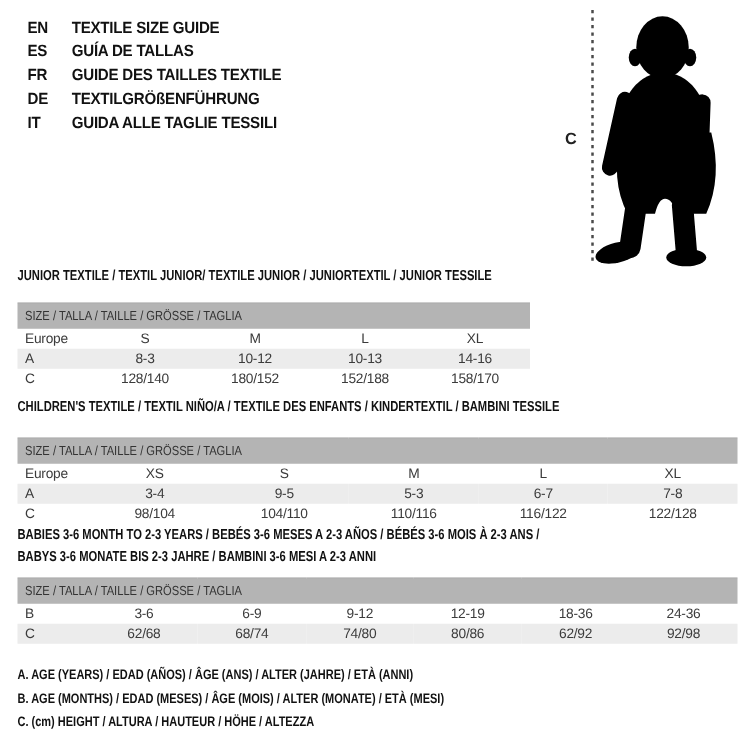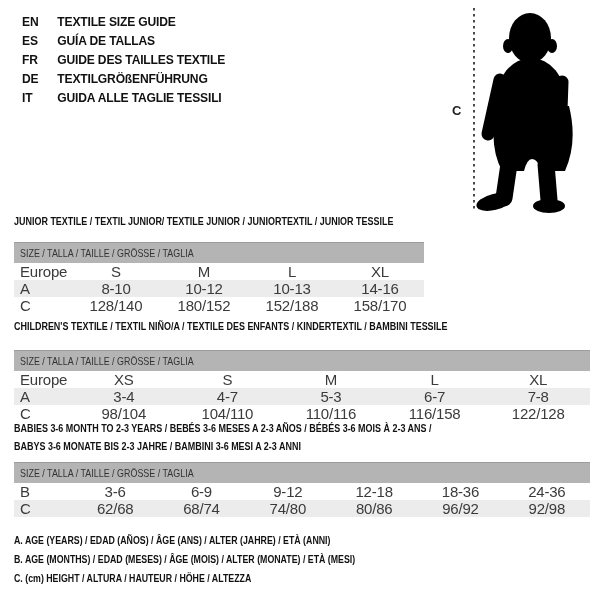--- a/index.html
+++ b/index.html
@@ -27,21 +27,21 @@
 
   
   .size-table { position:absolute; border-collapse:collapse; table-layout:fixed; }
   .t-junior   { left:14px; top:242px; width:410px; }
   .t-children { left:14px; top:350px; width:576px; }
   .t-babies   { left:14px; top:462px; width:576px; }
   col.col-label { width:58px; }
   th.bar { background:#b4b4b4; border-top:1px solid #9c9c9c; height:20px; text-align:left;
            padding:0 0 0 6px; font-weight:normal; font-size:10.5px; color:#333; white-space:nowrap; }
   th.bar .cond { display:inline-block; transform:scaleX(0.85); transform-origin:0 50%; letter-spacing:0; }
-  .size-table td { font-size:15px; color:#3b3b3b; text-align:center; height:16px; padding:0;
+  .size-table td { font-size:11px; color:#3b3b3b; text-align:center; height:16px; padding:0;
                    white-space:nowrap; letter-spacing:-0.2px; font-weight:normal; }
   .size-table td.lbl { text-align:left; padding-left:6px; }
   .size-table tbody tr:nth-child(2) { background:#ececec; }
 
   
   .notes { position:absolute; left:14px; top:531px; }
   .note-line { height:19px; line-height:19px; font-weight:bold; font-size:11px; color:#111;
                white-space:nowrap; transform:scaleX(0.8); transform-origin:0 50%; }
 </style>
 </head>
@@ -109,21 +109,21 @@
     <tbody>
       <tr>
         <td class="lbl">Europe</td>
         <td>S</td>
         <td>M</td>
         <td>L</td>
         <td>XL</td>
       </tr>
       <tr>
         <td class="lbl">A</td>
-        <td>8-10</td>
+        <td>8-3</td>
         <td>10-12</td>
         <td>10-13</td>
         <td>14-16</td>
       </tr>
       <tr>
         <td class="lbl">C</td>
         <td>128/140</td>
         <td>180/152</td>
         <td>152/188</td>
         <td>158/170</td>
@@ -153,31 +153,31 @@
         <td class="lbl">Europe</td>
         <td>XS</td>
         <td>S</td>
         <td>M</td>
         <td>L</td>
         <td>XL</td>
       </tr>
       <tr>
         <td class="lbl">A</td>
         <td>3-4</td>
-        <td>4-7</td>
+        <td>9-5</td>
         <td>5-3</td>
         <td>6-7</td>
         <td>7-8</td>
       </tr>
       <tr>
         <td class="lbl">C</td>
         <td>98/104</td>
         <td>104/110</td>
         <td>110/116</td>
-        <td>116/158</td>
+        <td>116/122</td>
         <td>122/128</td>
       </tr>
     </tbody>
   </table>
 
   <div class="sheading h-babies1">BABIES 3-6 MONTH TO 2-3 YEARS / BEBÉS 3-6 MESES A 2-3 AÑOS / BÉBÉS 3-6 MOIS À 2-3 ANS /</div>
   <div class="sheading h-babies2">BABYS 3-6 MONATE BIS 2-3 JAHRE / BAMBINI 3-6 MESI A 2-3 ANNI</div>
   <table class="size-table t-babies">
     <colgroup>
         <col class="col-label">
@@ -194,31 +194,31 @@
         <span class="cond">SIZE / TALLA / TAILLE / GRÖSSE / TAGLIA</span>
       </th>
         </tr>
     </thead>
     <tbody>
       <tr>
         <td class="lbl">B</td>
         <td>3-6</td>
         <td>6-9</td>
         <td>9-12</td>
-        <td>12-18</td>
+        <td>12-19</td>
         <td>18-36</td>
         <td>24-36</td>
       </tr>
       <tr>
         <td class="lbl">C</td>
         <td>62/68</td>
         <td>68/74</td>
         <td>74/80</td>
         <td>80/86</td>
-        <td>96/92</td>
+        <td>62/92</td>
         <td>92/98</td>
       </tr>
     </tbody>
   </table>
 
   <div class="notes">
     <div class="note-line">A. AGE (YEARS) / EDAD (AÑOS) / ÂGE (ANS) / ALTER (JAHRE) / ETÀ (ANNI)</div>
     <div class="note-line">B. AGE (MONTHS) / EDAD (MESES) / ÂGE (MOIS) / ALTER (MONATE) / ETÀ (MESI)</div>
     <div class="note-line">C. (cm) HEIGHT / ALTURA / HAUTEUR / HÖHE / ALTEZZA</div>
   </div>

